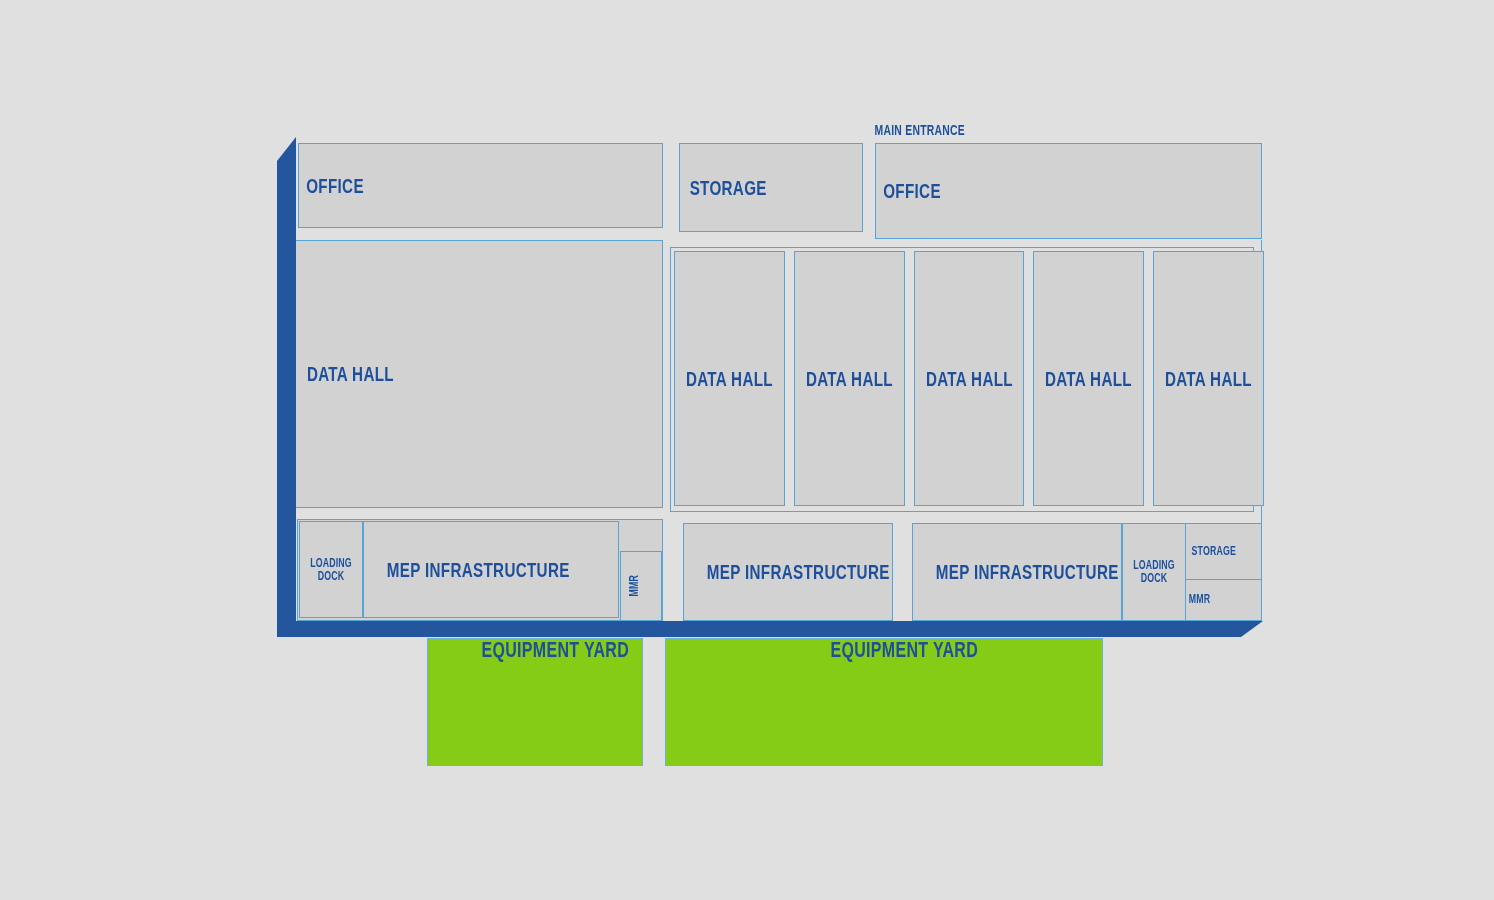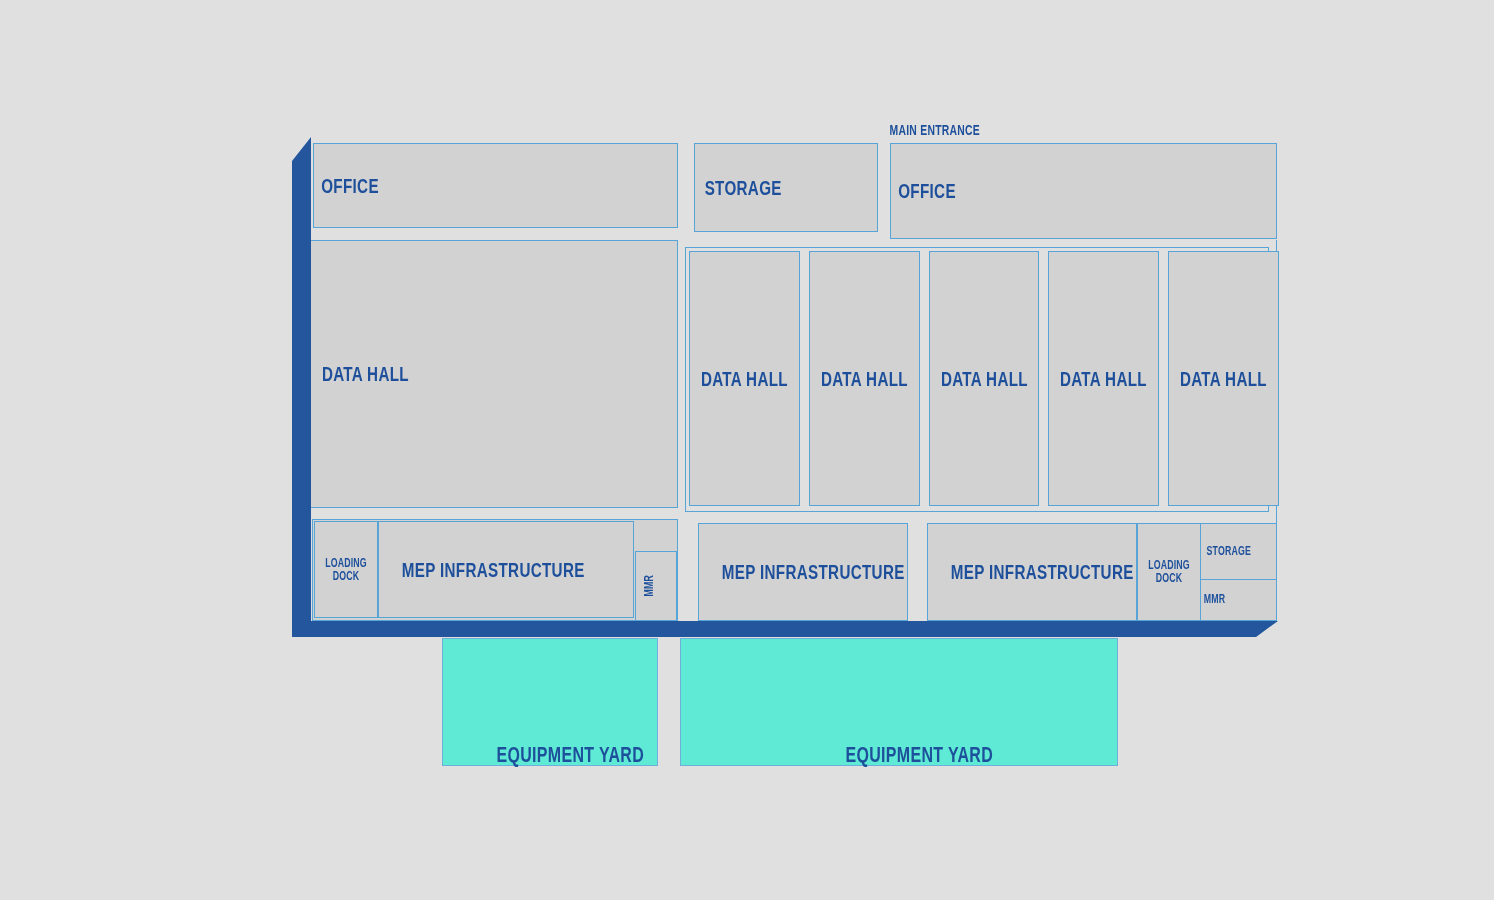--- a/index.html
+++ b/index.html
@@ -1,36 +1,36 @@
 <!DOCTYPE html>
 <html><head>
 <meta charset="utf-8">
 <style>
   html,body{margin:0;padding:0;}
   body{
     background:#e0e0e0;
     font-family:"Liberation Sans", sans-serif;
     width:1494px;height:900px;overflow:hidden;
   }
-  #plan{position:relative;width:1197px;height:900px;background:#e0e0e0;margin-left:15px;}
+  #plan{position:relative;width:1197px;height:900px;background:#e0e0e0;}
 
   
   .room{
     position:absolute;box-sizing:border-box;
     background:#d2d2d2;border:1.5px solid #57a4d6;
     display:flex;align-items:center;
   }
   .container-box{
     position:absolute;box-sizing:border-box;
     background:transparent;border:1.5px solid #57a4d6;
   }
   .yard{
     position:absolute;box-sizing:border-box;
-    background:#5eead4;border:1.5px solid #6fb0da;
-    display:flex;align-items:flex-end;justify-content:center;padding-left:40px;
+    background:#84cc16;border:1.5px solid #6fb0da;
+    display:flex;align-items:flex-start;justify-content:center;padding-left:40px;
   }
 
   
   .lbl{
     display:inline-block;
     color:#1d4f9b;font-weight:bold;font-size:19px;letter-spacing:.4px;
     white-space:nowrap;
     transform:scale(0.8,1.1);transform-origin:center;
     text-align:center;line-height:1.05;
   }

